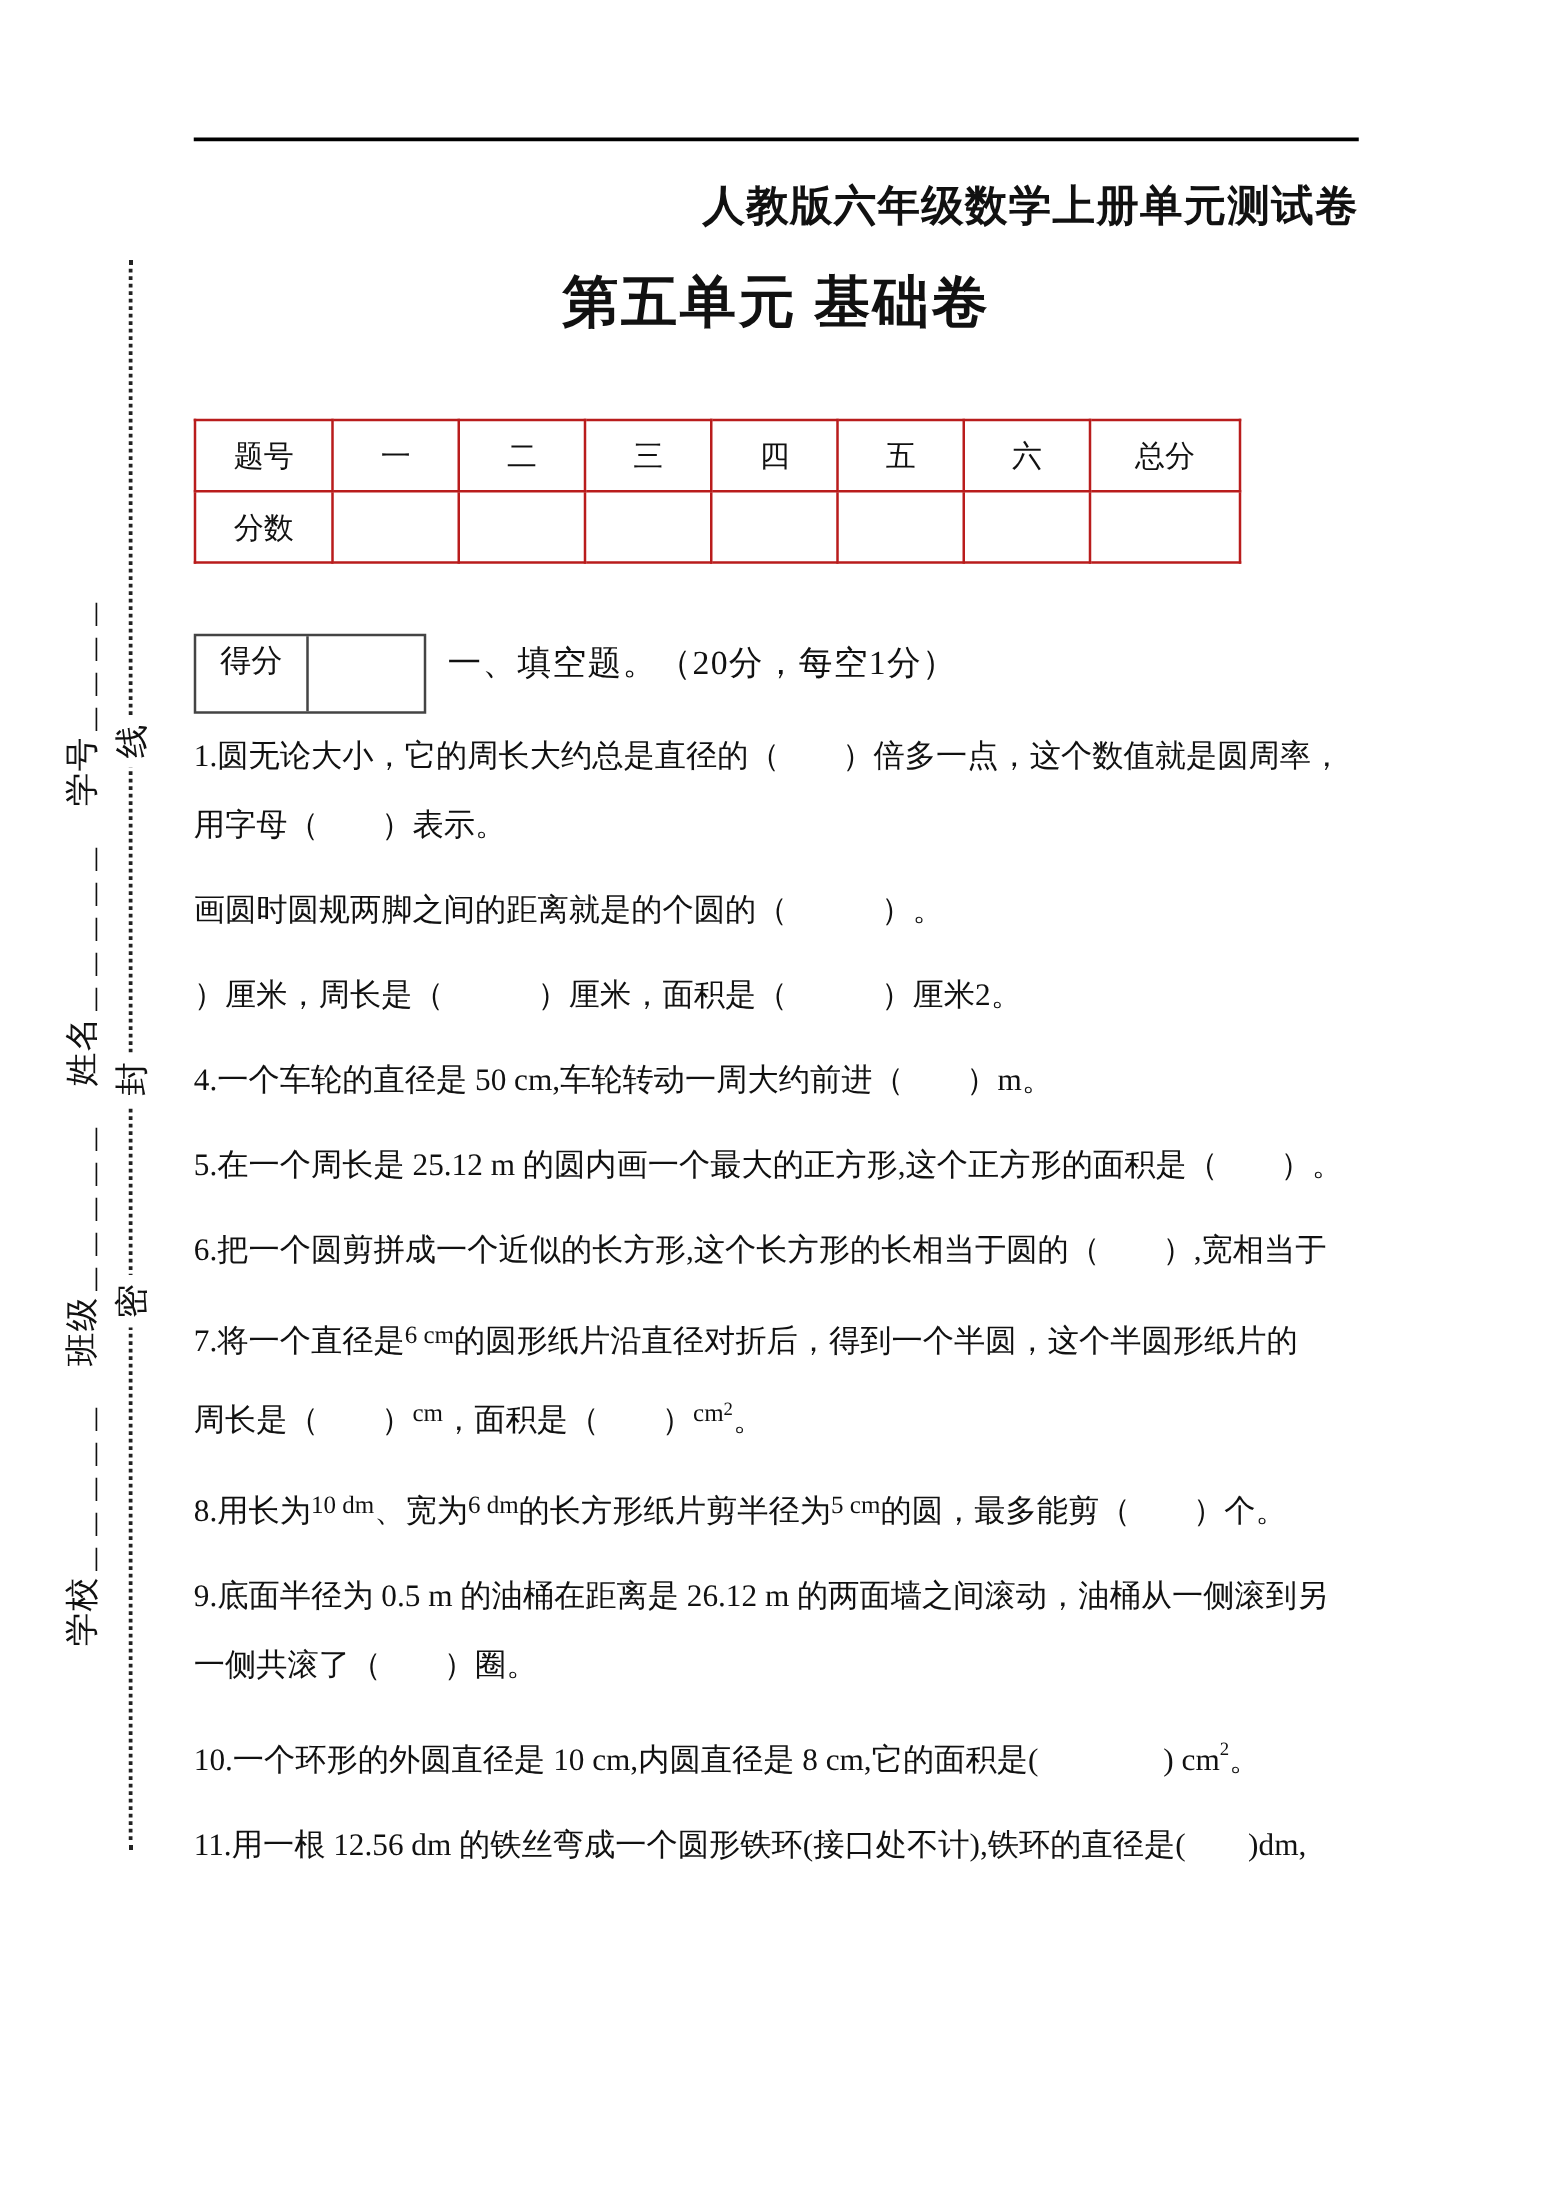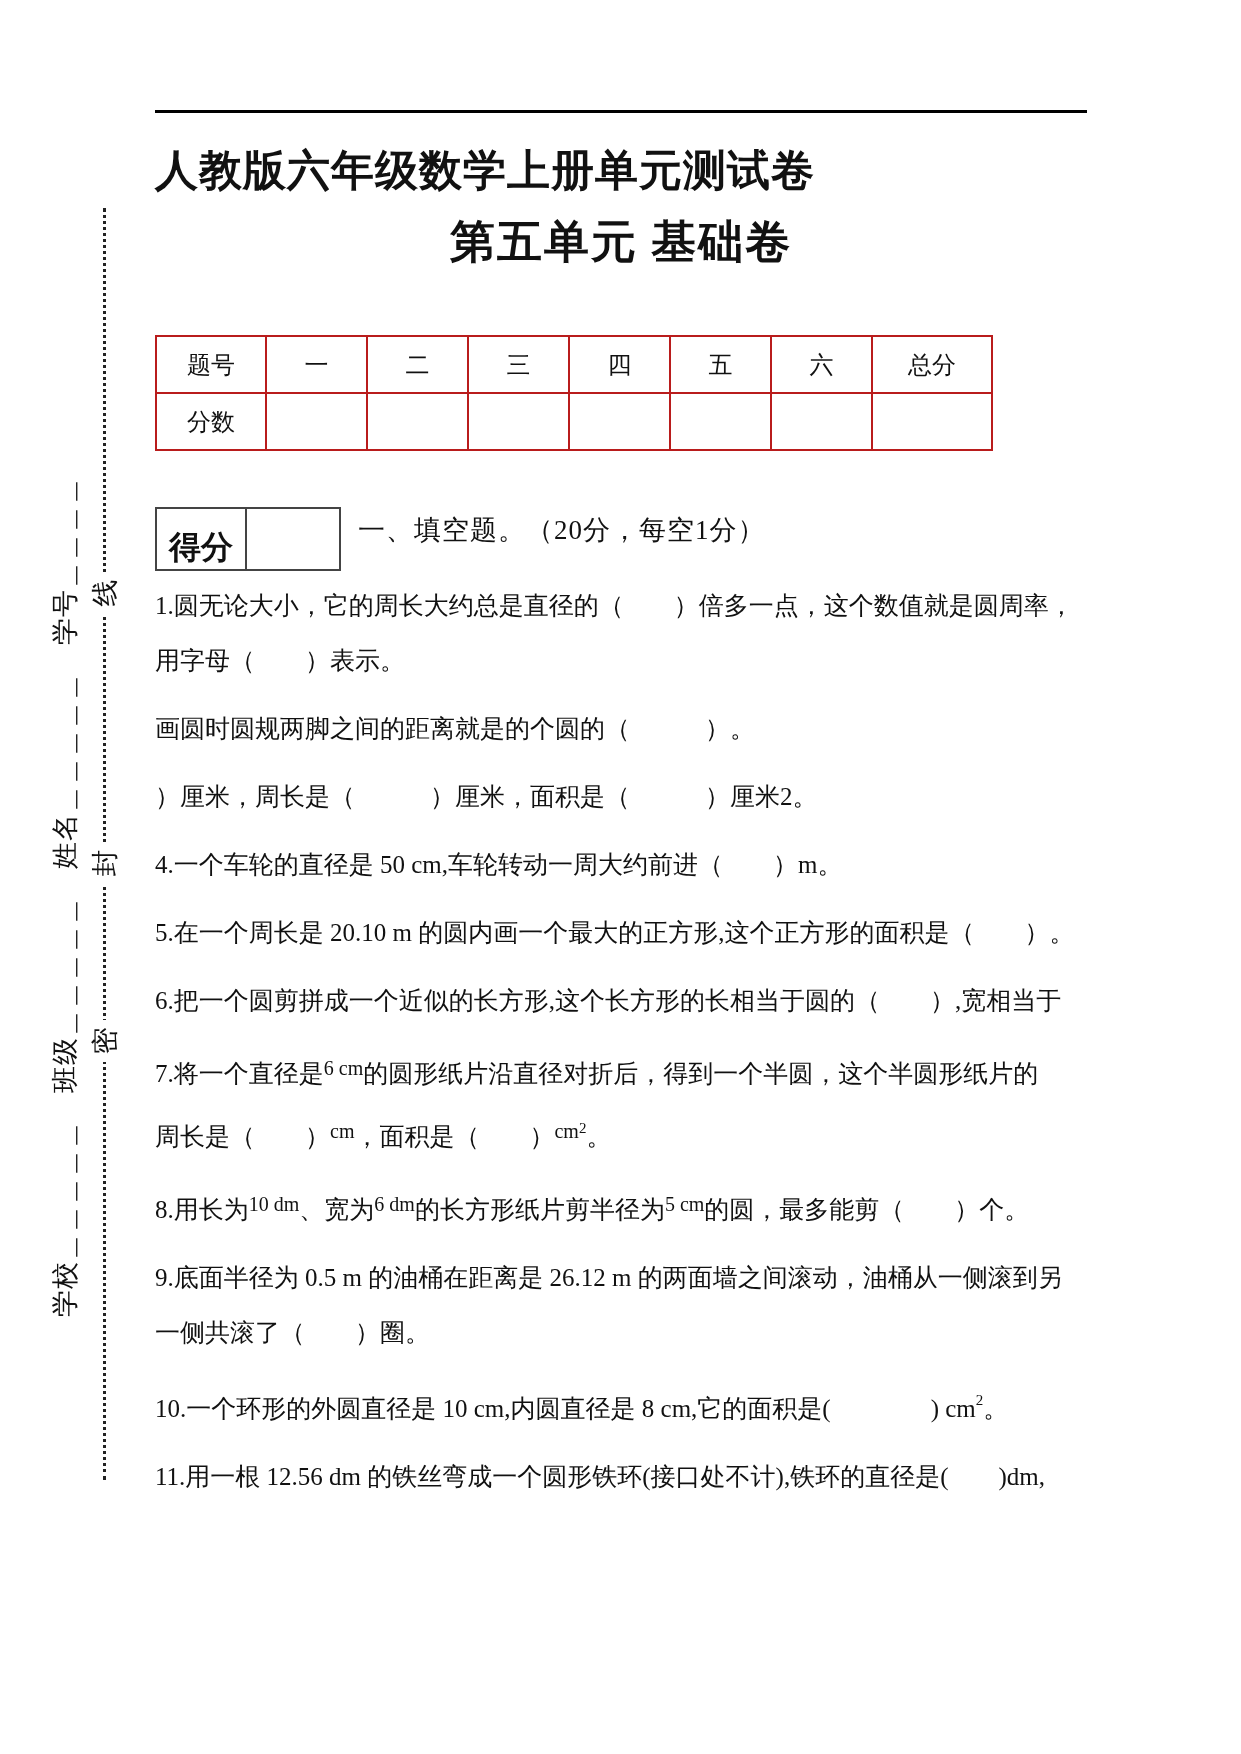--- a/index.html
+++ b/index.html
@@ -4,37 +4,37 @@
 <style>
   html,body { margin:0; padding:0; background:#e8e8e8; }
   .page {
     position:relative; width:1241px; height:1754px; margin:0 auto;
     background:#ffffff; overflow:hidden;
     font-family:"Liberation Serif","DejaVu Serif",serif; color:#111;
   }
   .top-rule { position:absolute; left:155px; top:110px; width:932px; height:3px; background:#000; }
 
   .page-title { position:absolute; left:155px; top:142px; width:932px; margin:0;
-    text-align:left; font-size:43px; font-weight:bold; letter-spacing:1px; }
+    text-align:right; font-size:34px; font-weight:bold; letter-spacing:1px; }
   .page-subtitle { position:absolute; left:155px; top:212px; width:932px; margin:0;
     text-align:center; font-size:45px; font-weight:bold; letter-spacing:2px; }
 
   table.score-table { position:absolute; left:155px; top:335px; border-collapse:collapse; }
   table.score-table td { border:2px solid #b91c1c; height:55px; text-align:center;
     font-size:24px; padding:0; vertical-align:middle; }
   table.score-table td.col-first { width:108px; }
   table.score-table td.col-mid   { width:99px; }
   table.score-table td.col-last  { width:118px; }
   table.score-table tr.score-row td { vertical-align:top; }
   table.score-table tr.score-row td.col-first { vertical-align:middle; }
 
   .score-box { position:absolute; left:155px; top:507px; width:182px; height:60px;
     border:2px solid #444; display:flex; }
-  .score-box-label { width:88px; border-right:2px solid #444; font-size:32px;
-    display:flex; justify-content:center; align-items:flex-start; padding-top:17px;font-weight:bold; }
+  .score-box-label { width:88px; border-right:2px solid #444; font-size:25px;
+    display:flex; justify-content:center; align-items:flex-start; padding-top:3px; }
   .score-box-blank { flex:1; }
 
   .section-heading { position:absolute; left:358px; top:512px; font-size:27px; letter-spacing:1px; }
 
   .questions { position:absolute; left:155px; top:578px; width:960px; font-size:25px; }
   .question { margin:0 0 13px 0; }
   .q-line { line-height:55px; min-height:55px; white-space:nowrap; }
   .seg-raised { font-size:20px; vertical-align:7px; font-family:"Liberation Serif","DejaVu Serif",serif; }
   .seg-sup { font-size:15px; vertical-align:12px; }
 
@@ -106,21 +106,21 @@
       <div class="question">
         <div class="q-line"><span>画圆时圆规两脚之间的距离就是的个圆的（　　　）。</span></div>
       </div>
       <div class="question">
         <div class="q-line"><span>）厘米，周长是（　　　）厘米，面积是（　　　）厘米2。</span></div>
       </div>
       <div class="question">
         <div class="q-line"><span>4.一个车轮的直径是 50 cm,车轮转动一周大约前进（　　）m。</span></div>
       </div>
       <div class="question">
-        <div class="q-line"><span>5.在一个周长是 20.10 m 的圆内画一个最大的正方形,这个正方形的面积是（　　）。</span></div>
+        <div class="q-line"><span>5.在一个周长是 25.12 m 的圆内画一个最大的正方形,这个正方形的面积是（　　）。</span></div>
       </div>
       <div class="question">
         <div class="q-line"><span>6.把一个圆剪拼成一个近似的长方形,这个长方形的长相当于圆的（　　）,宽相当于</span></div>
       </div>
       <div class="question">
         <div class="q-line"><span>7.将一个直径是</span><span class="seg-raised">6 cm</span><span>的圆形纸片沿直径对折后，得到一个半圆，这个半圆形纸片的</span></div>
         <div class="q-line"><span>周长是（　　）</span><span class="seg-raised">cm</span><span>，面积是（　　）</span><span class="seg-raised">cm</span><span class="seg-sup">2</span><span>。</span></div>
       </div>
       <div class="question">
         <div class="q-line"><span>8.用长为</span><span class="seg-raised">10 dm</span><span>、宽为</span><span class="seg-raised">6 dm</span><span>的长方形纸片剪半径为</span><span class="seg-raised">5 cm</span><span>的圆，最多能剪（　　）个。</span></div>

